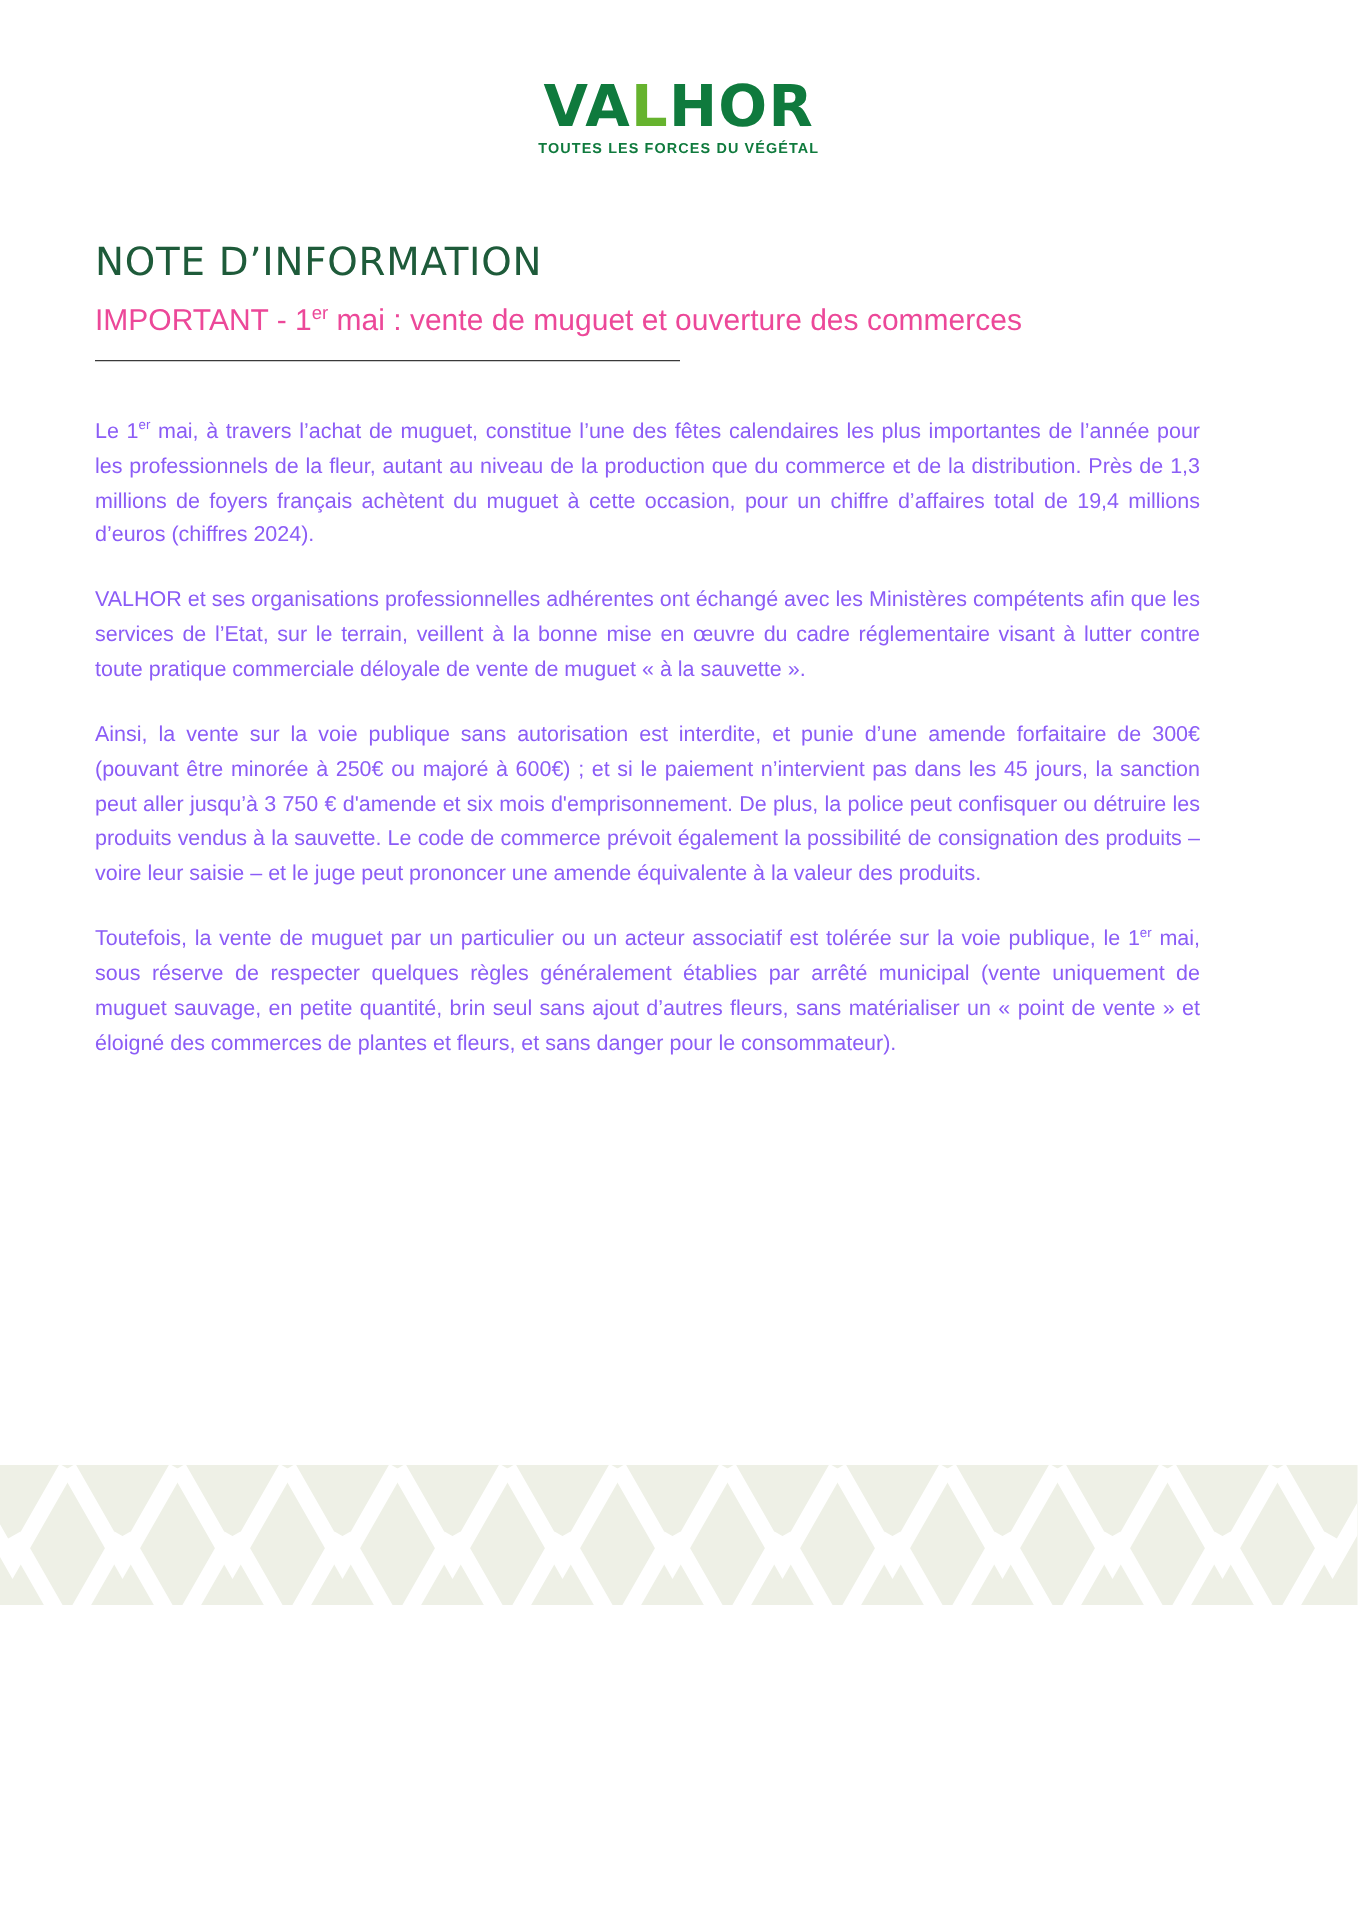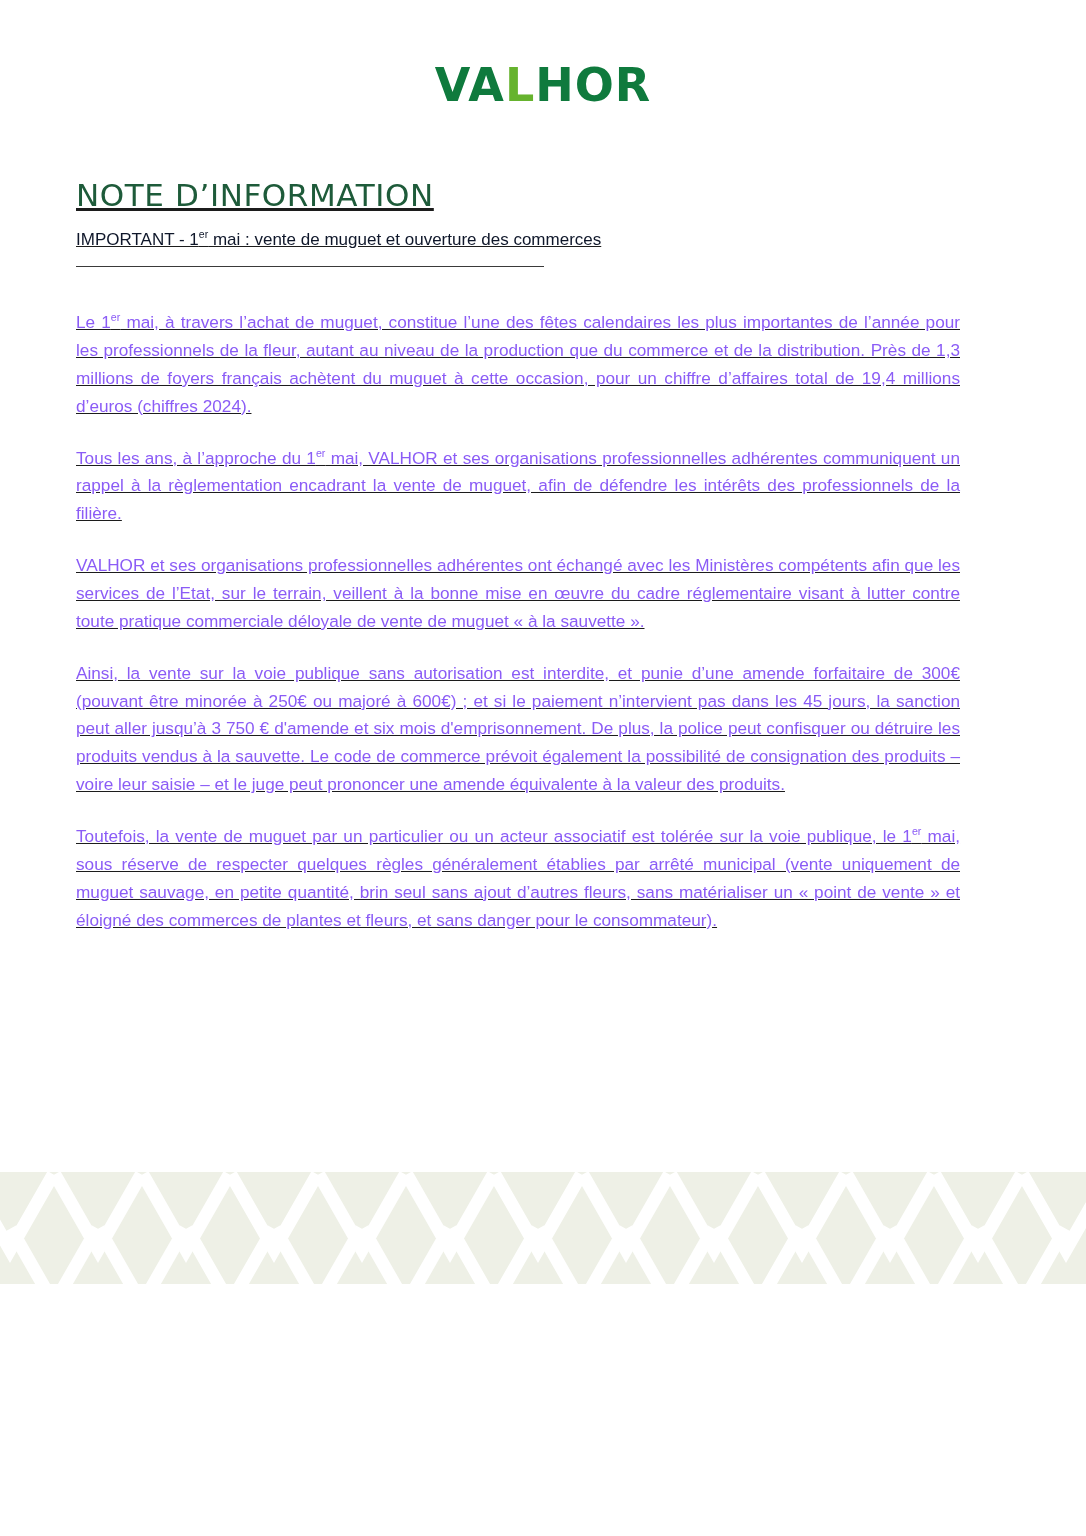--- a/index.html
+++ b/index.html
@@ -50,39 +50,38 @@
     font-size: 11.5px;
     letter-spacing: 0.9px;
     color: #0f7a3d;
     margin-top: 5px;
   }
 
   
   .content {
     position: absolute;
     left: 76px;
-    top: 178px;
+    top: 193px;
     width: 884px;
-    text-decoration: underline;
   }
 
   h1.doc-title {
     font-family: "DejaVu Sans", sans-serif;
     font-weight: normal;
     font-size: 31px;
     letter-spacing: 0.6px;
     color: #1e5b3a;
     margin: 0 0 16px 0;
     line-height: 1.1;
   }
   h2.doc-subtitle {
     font-family: "Liberation Sans", sans-serif;
     font-weight: normal;
-    font-size: 17px;
-    color: #0f172a;
+    font-size: 24px;
+    color: #ec4899;
     margin: 0 0 16px 0;
     line-height: 1.2;
   }
   .doc-date {
     font-family: "Liberation Sans", sans-serif;
     font-size: 15.5px;
     color: #2f6b4f;
     margin: 0 0 38px 0;
   }
   .rule {
@@ -128,31 +127,31 @@
 </style>
 </head>
 <body>
 
 <div class="page">
 
   <div class="logo-block">
     <div class="logo-word">
       <span>VA<span class="leaf-l">L</span>HOR</span>
     </div>
+    <div class="logo-sub">TOUTES LES FORCES DU VÉGÉTAL</div>
   </div>
 
   <div class="content">
 
     <h1 class="doc-title">NOTE D’INFORMATION</h1>
     <h2 class="doc-subtitle">IMPORTANT - 1<sup>er</sup> mai : vente de muguet et ouverture des commerces</h2>
 
     <div class="rule"></div>
 
     <p class="body-text">Le 1<sup>er</sup> mai, à travers l’achat de muguet, constitue l’une des fêtes calendaires les plus importantes de l’année pour les professionnels de la fleur, autant au niveau de la production que du commerce et de la distribution. Près de 1,3 millions de foyers français achètent du muguet à cette occasion, pour un chiffre d’affaires total de 19,4 millions d’euros (chiffres 2024).</p>
-    <p class="body-text">Tous les ans, à l’approche du 1<sup>er</sup> mai, VALHOR et ses organisations professionnelles adhérentes communiquent un rappel à la règlementation encadrant la vente de muguet, afin de défendre les intérêts des professionnels de la filière.</p>
 
 
     <p class="body-text">VALHOR et ses organisations professionnelles adhérentes ont échangé avec les Ministères compétents afin que les services de l’Etat, sur le terrain, veillent à la bonne mise en œuvre du cadre réglementaire visant à lutter contre toute pratique commerciale déloyale de vente de muguet « à la sauvette ».</p>
     <p class="body-text">Ainsi, la vente sur la voie publique sans autorisation est interdite, et punie d’une amende forfaitaire de 300€ (pouvant être minorée à 250€ ou majoré à 600€) ; et si le paiement n’intervient pas dans les 45 jours, la sanction peut aller jusqu’à 3 750 € d'amende et six mois d'emprisonnement. De plus, la police peut confisquer ou détruire les produits vendus à la sauvette. Le code de commerce prévoit également la possibilité de consignation des produits – voire leur saisie – et le juge peut prononcer une amende équivalente à la valeur des produits.</p>
     <p class="body-text">Toutefois, la vente de muguet par un particulier ou un acteur associatif est tolérée sur la voie publique, le 1<sup>er</sup> mai, sous réserve de respecter quelques règles généralement établies par arrêté municipal (vente uniquement de muguet sauvage, en petite quantité, brin seul sans ajout d’autres fleurs, sans matérialiser un « point de vente » et éloigné des commerces de plantes et fleurs, et sans danger pour le consommateur).</p>
 
 
   </div>
 
   <div class="footer-band">

